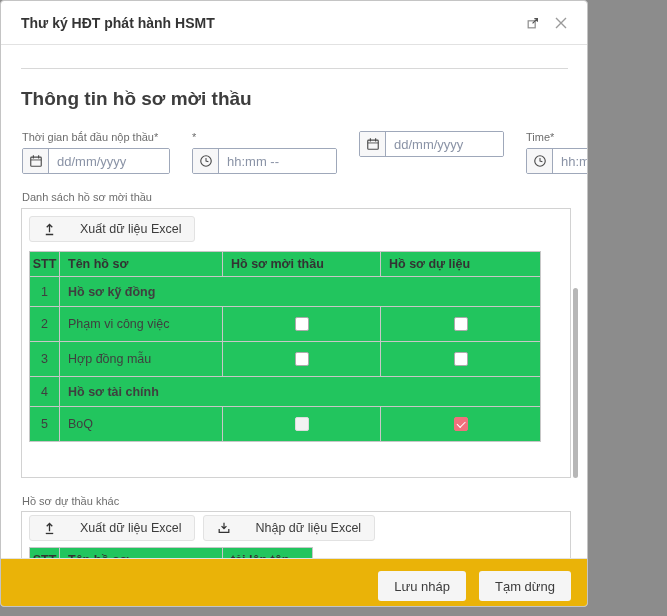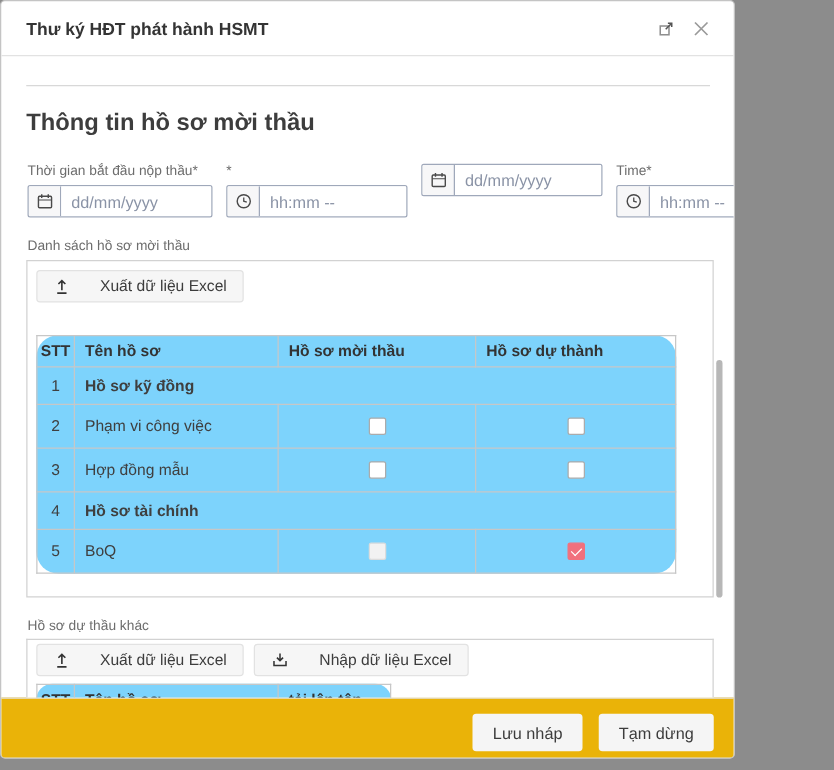--- a/index.html
+++ b/index.html
@@ -10,37 +10,37 @@
   .hdr { height:44px; flex:0 0 44px; display:flex; align-items:center; justify-content:space-between; padding:0 18px 0 20px; border-bottom:1px solid #e2e2e2; }
   .hdr-title { font-size:14px; font-weight:bold; color:#343434; }
   .hdr-icons { display:flex; align-items:center; gap:12px; }
   .hicon { width:16px; height:16px; display:inline-flex; align-items:center; justify-content:center; cursor:pointer; color:#8f8f8f; }
 
   
   .body { flex:0 0 513px; height:513px; overflow:hidden; position:relative; }
   .divider { margin:23px 19px 0 20px; border-top:1px solid #d8d8d8; }
   .sec-title { margin:19px 20px 0 20px; font-size:19px; font-weight:600; color:#3d3d3d; }
 
-  .form-row { margin:21px 20px 0 21px; display:grid; grid-template-columns:148px 145px 145px 145px; column-gap:11px; }
+  .form-row { margin:21px 20px 0 21px; display:grid; grid-template-columns:148px 145px 145px 145px; column-gap:22px; }
   .flabel { font-size:11px; color:#6d6d6d; margin-bottom:4px; min-height:13px; }
   .inputbox { display:flex; align-items:stretch; height:26px; border:1px solid #9fa8ba; border-radius:2px; background:#fff; overflow:hidden; }
   .ibox { flex:0 0 26px; display:flex; align-items:center; justify-content:center; background:#f7f7f8; border-right:1px solid #9fa8ba; color:#4a4a4a; }
   .inputbox input { flex:1; border:none; outline:none; padding:0 8px; font-size:13px; font-family:"Liberation Sans",sans-serif; color:#000000; min-width:0; }
   .inputbox input::placeholder { color:#8a93a6; opacity:1; }
 
   .slabel { margin:17px 0 0 21px; font-size:11px; color:#6d6d6d; }
 
   .panel { margin:5px 16px 0 20px; border:1px solid #d2d2d2; background:#fff; }
   .panel1 { height:270px; }
   .panel2 { margin-top:4px; border-bottom:none; height:60px; }
   .toolbar { padding:7px 0 0 7px; display:flex; gap:8px; }
   .tbtn { display:inline-flex; align-items:center; gap:24px; height:26px; padding:0 13px; background:#f6f6f6; border:1px solid #e2e2e2; border-radius:3px; font-size:12.5px; color:#3c3c3c; cursor:pointer; font-family:"Liberation Sans",sans-serif; }
   .tbtn svg { flex:0 0 auto; }
 
-  table { border-collapse:collapse; table-layout:fixed; margin:26px 0 0 7px; font-size:12.5px; color:#3f3f3f; background:#7dd3fc;border-radius:18px; }
+  table { border-collapse:collapse; table-layout:fixed; margin:9px 0 0 7px; font-size:12.5px; color:#3f3f3f; background:#22c55e; }
   th,td { border:1px solid #c7c7c7; vertical-align:middle; }
   th { font-weight:bold; text-align:left; padding:5px 8px; height:25px; color:#333; }
   td { padding:4px 8px; }
   .c-stt { width:30px; text-align:center; padding-left:2px; padding-right:2px; }
   .c-name { width:163px; }
   .c-a { width:158px; }
   .c-b { width:160px; }
   .r-group td { height:30px; font-weight:bold; }
   .r-group td.c-stt { font-weight:normal; }
   .r-cb td { height:35px; }
@@ -152,21 +152,21 @@
           <span>Xuất dữ liệu Excel</span>
         </button>
       </div>
 
       <table>
         <tbody>
             <tr>
           <th class="c-stt">STT</th>
           <th class="c-name">Tên hồ sơ</th>
           <th class="c-a">Hồ sơ mời thầu</th>
-          <th class="c-b">Hồ sơ dự thành</th>
+          <th class="c-b">Hồ sơ dự liệu</th>
         </tr>
         <tr class="r-group">
           <td class="c-stt">1</td>
           <td colspan="3">Hồ sơ kỹ đồng</td>
         </tr>
         <tr class="r-cb">
           <td class="c-stt">2</td>
           <td class="c-name">Phạm vi công việc</td>
           <td class="c-a cbcell"><span class="cb" data-state="unchecked"></span></td>
           <td class="c-b cbcell"><span class="cb" data-state="unchecked"></span></td>

